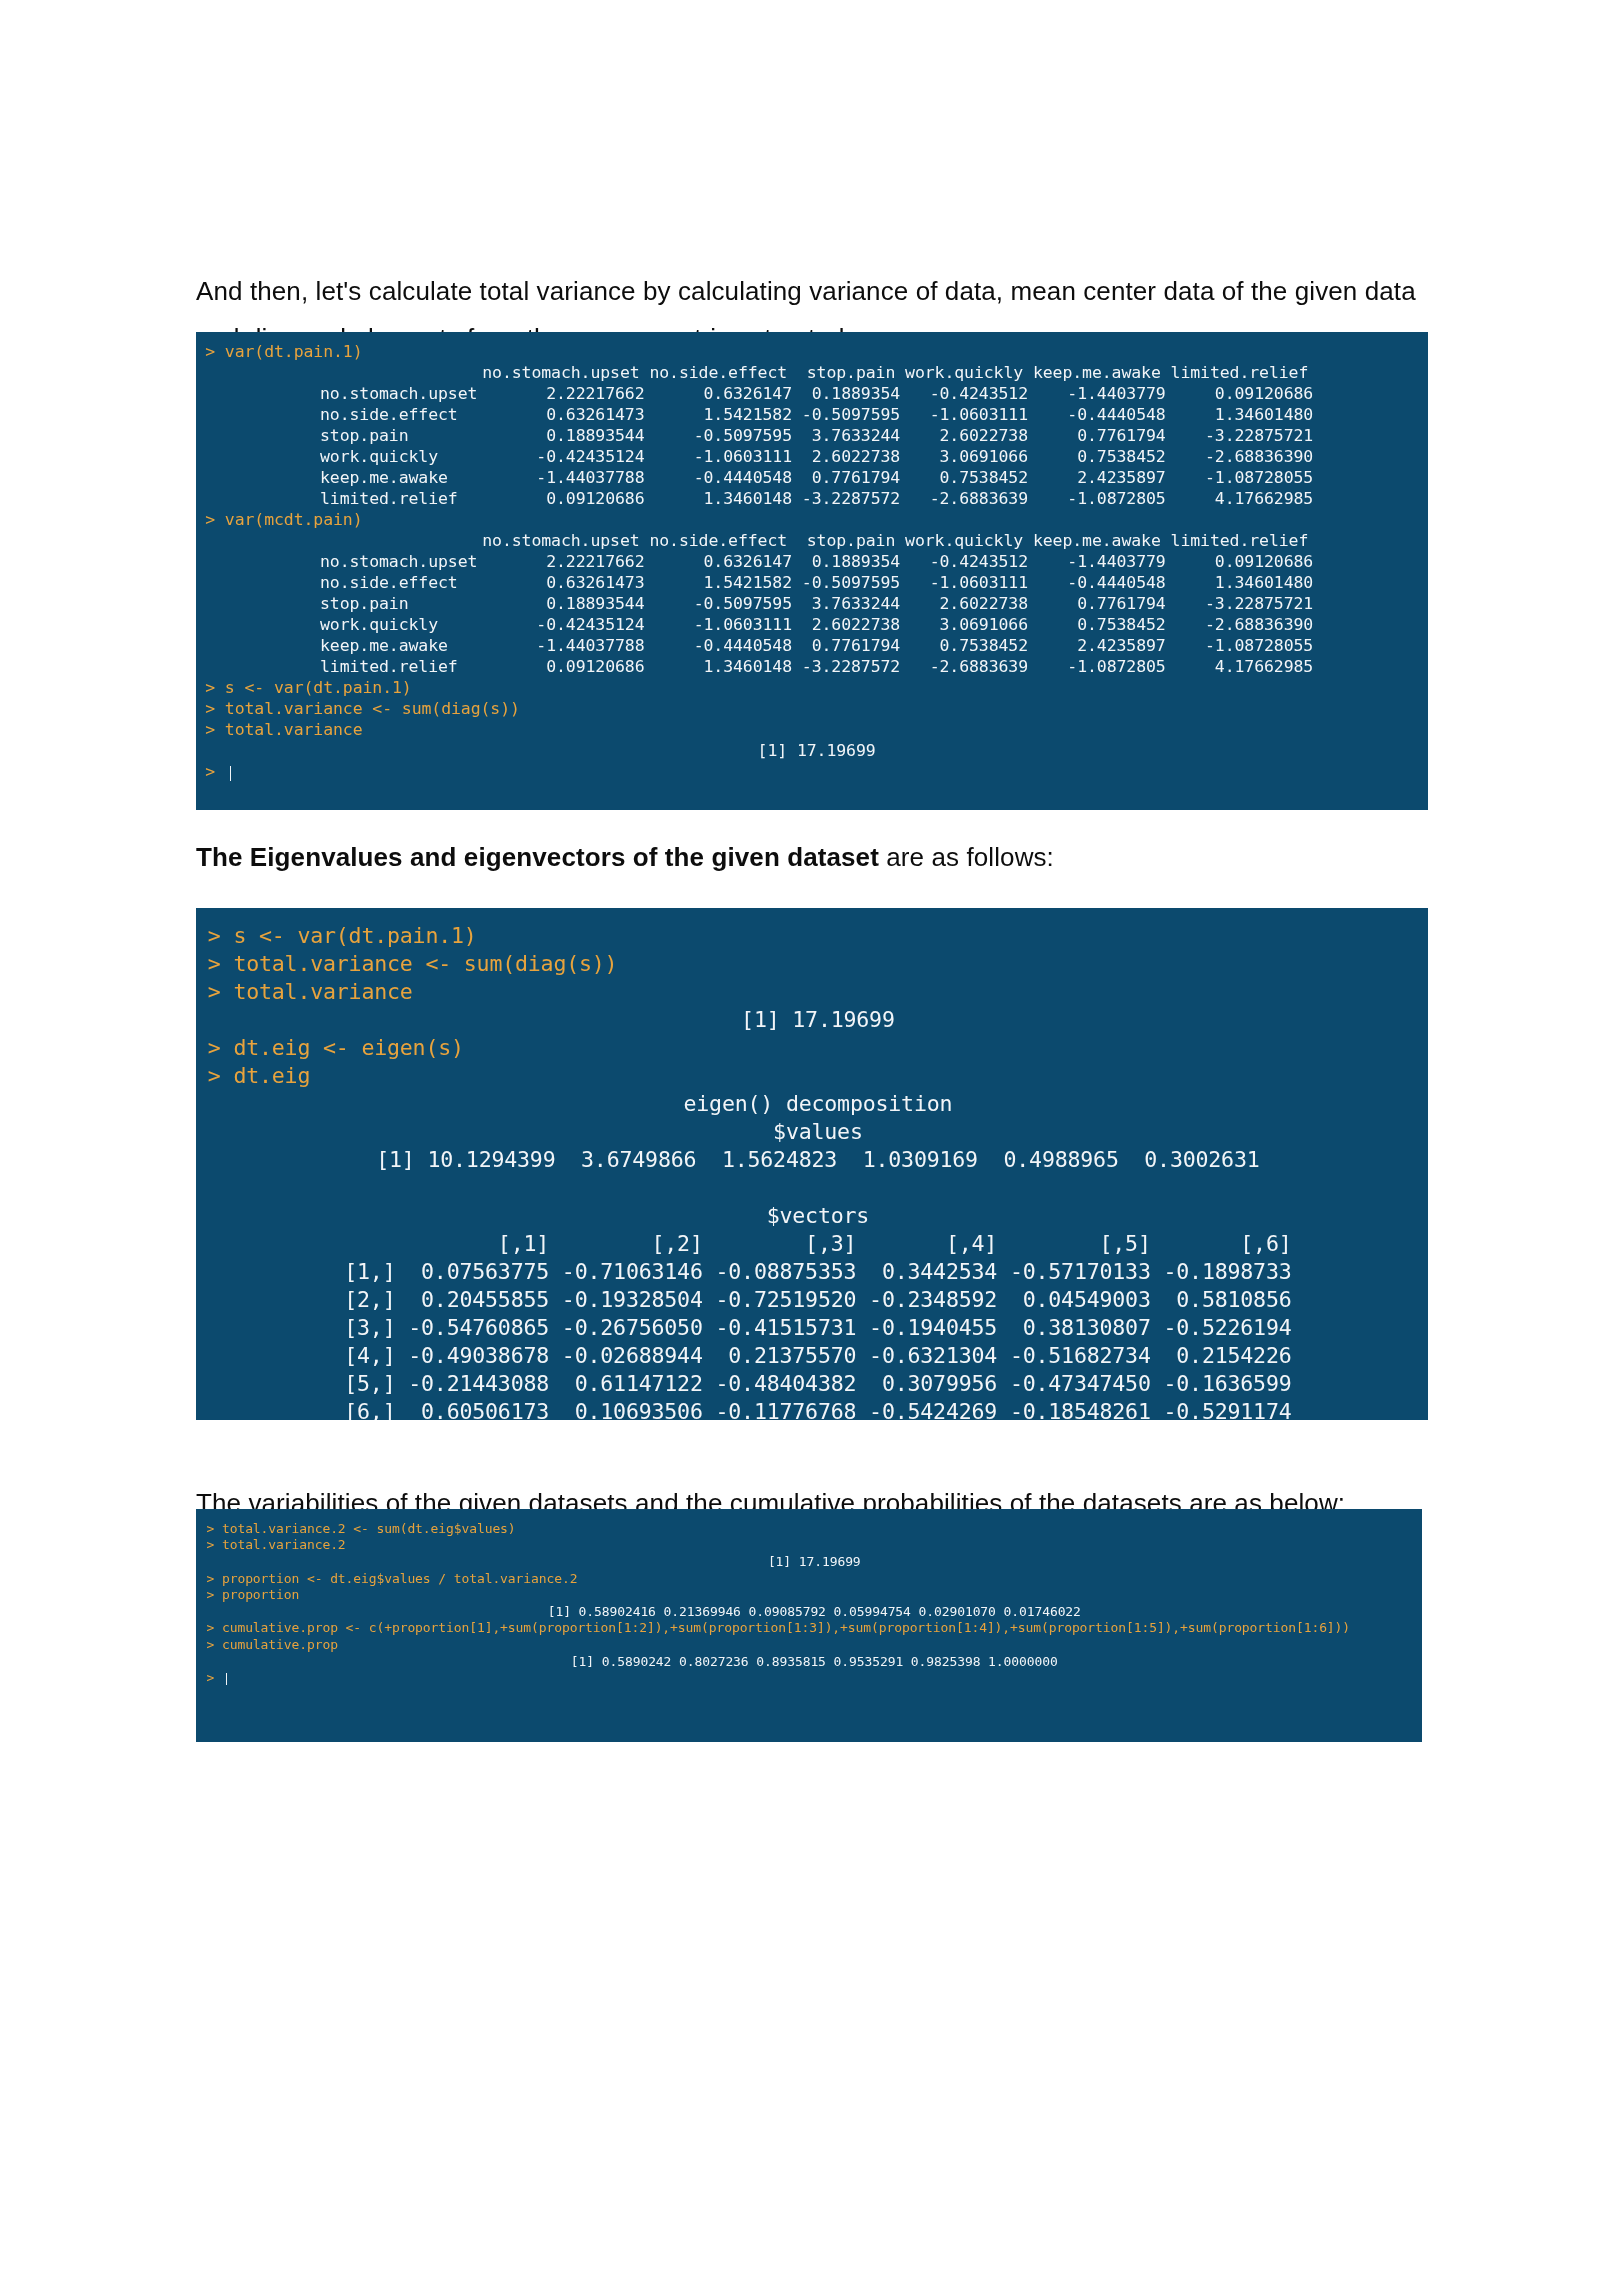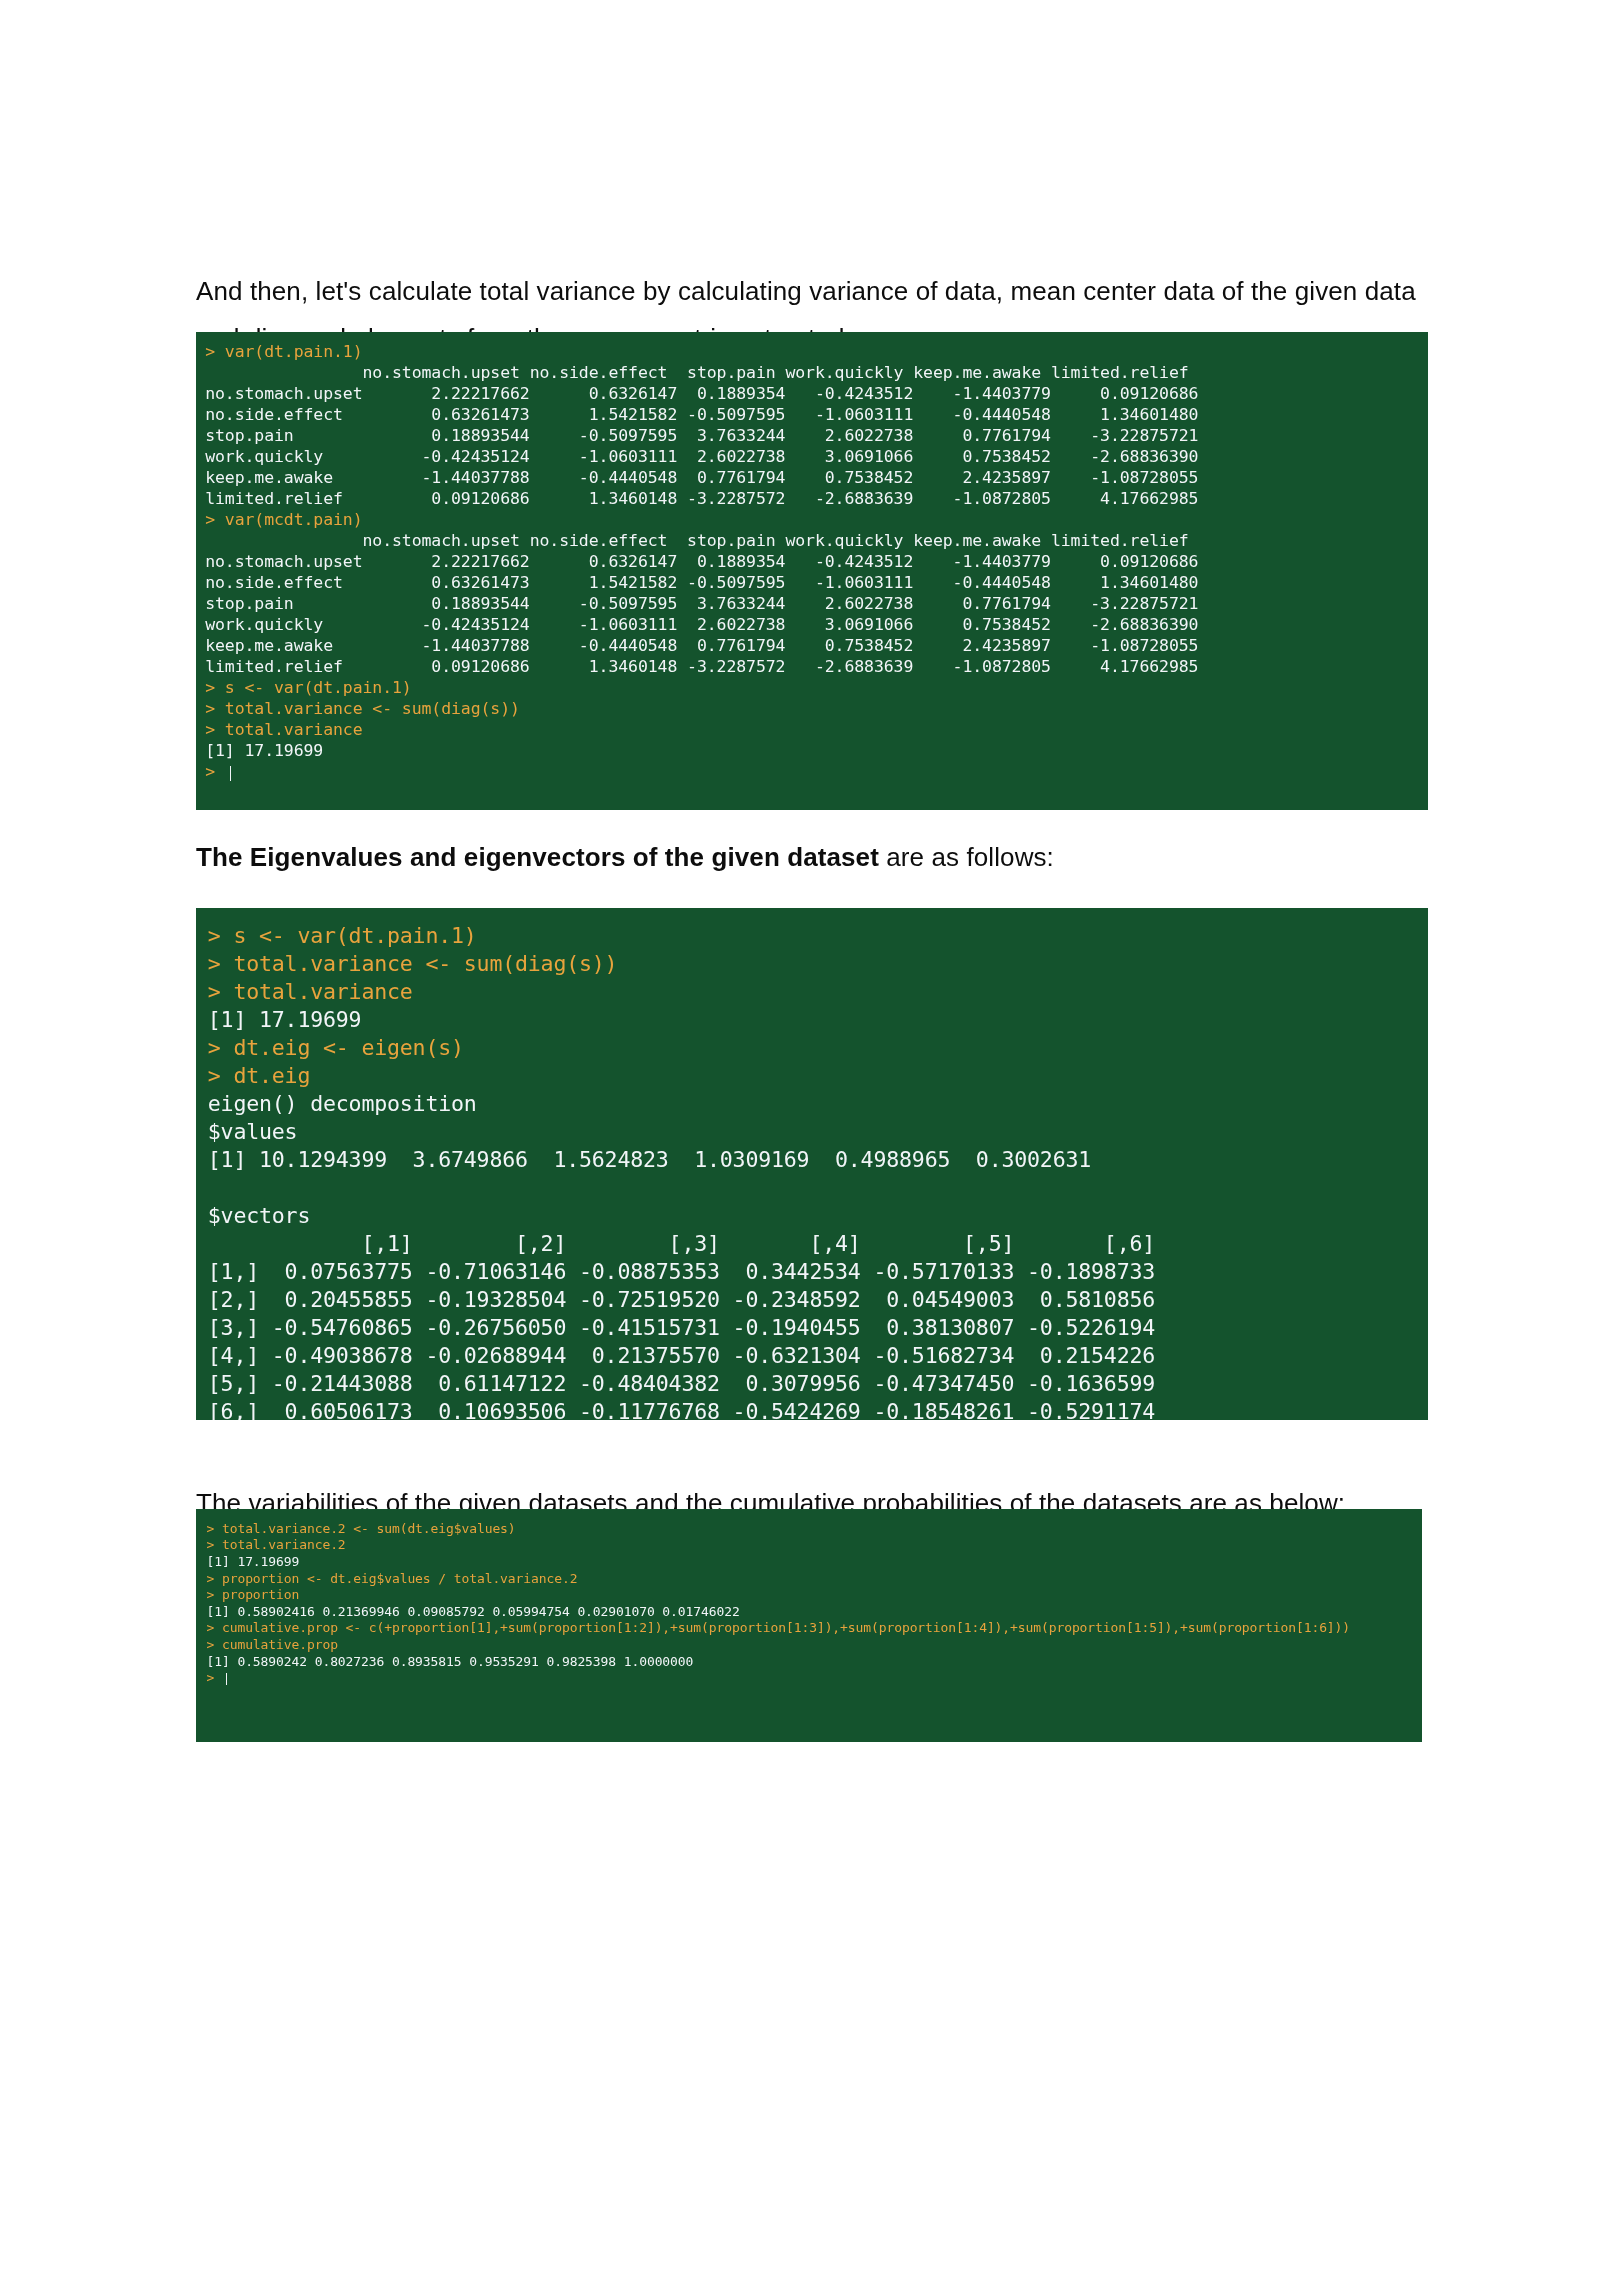--- a/index.html
+++ b/index.html
@@ -55,29 +55,29 @@
     position: absolute;
     left: 0;
     top: 1454px;
     width: 1243px;
   }
   .bold { font-weight: bold; }
 
   
   .console {
     position: absolute;
-    background: #14532d;
+    background: #0c4a6e;
     color: #ffffff;
     font-family: "DejaVu Sans Mono", "Liberation Mono", monospace;
     white-space: pre;
     box-sizing: border-box;
     overflow: hidden;
   }
   .console .cmd { color: #e8a33d; }
-  .console .out { color: #f2f5f8; }
+  .console .out { color: #f2f5f8; text-align: center; }
   .console .line { display: block; }
 
   #console-1 {
     left: 0px;
     top: 332px;
     width: 1232px;
     height: 478px;
     padding: 9.2px 0 0 9.2px;
     font-size: 16.5px;
     line-height: 21px;

